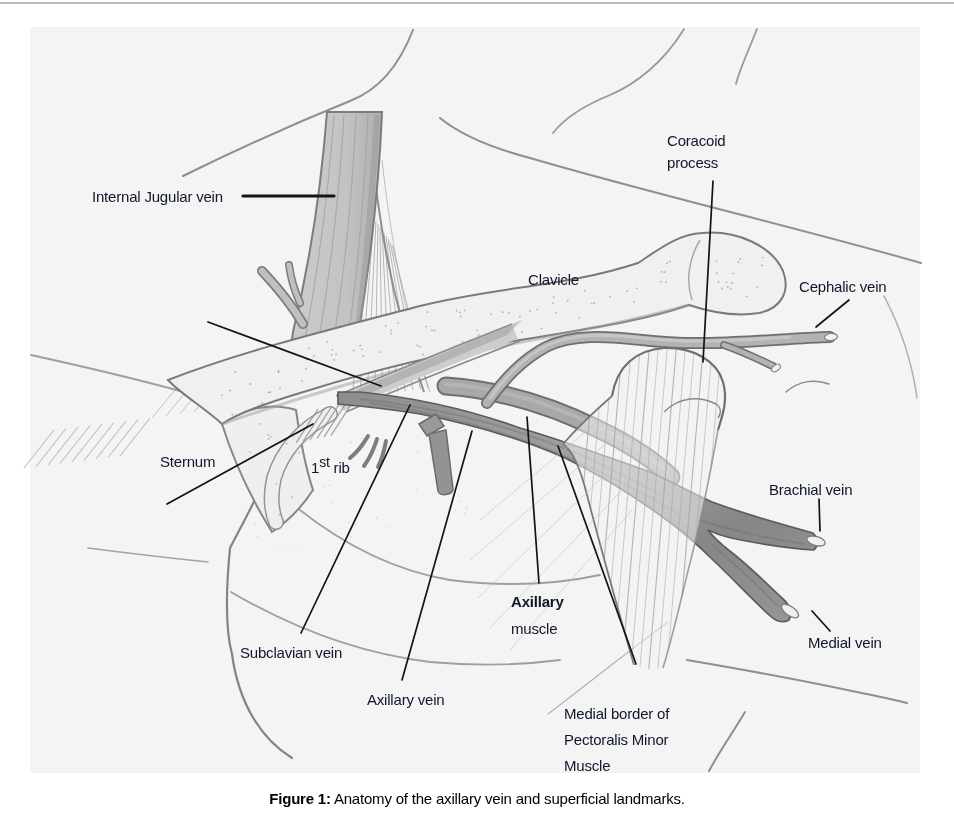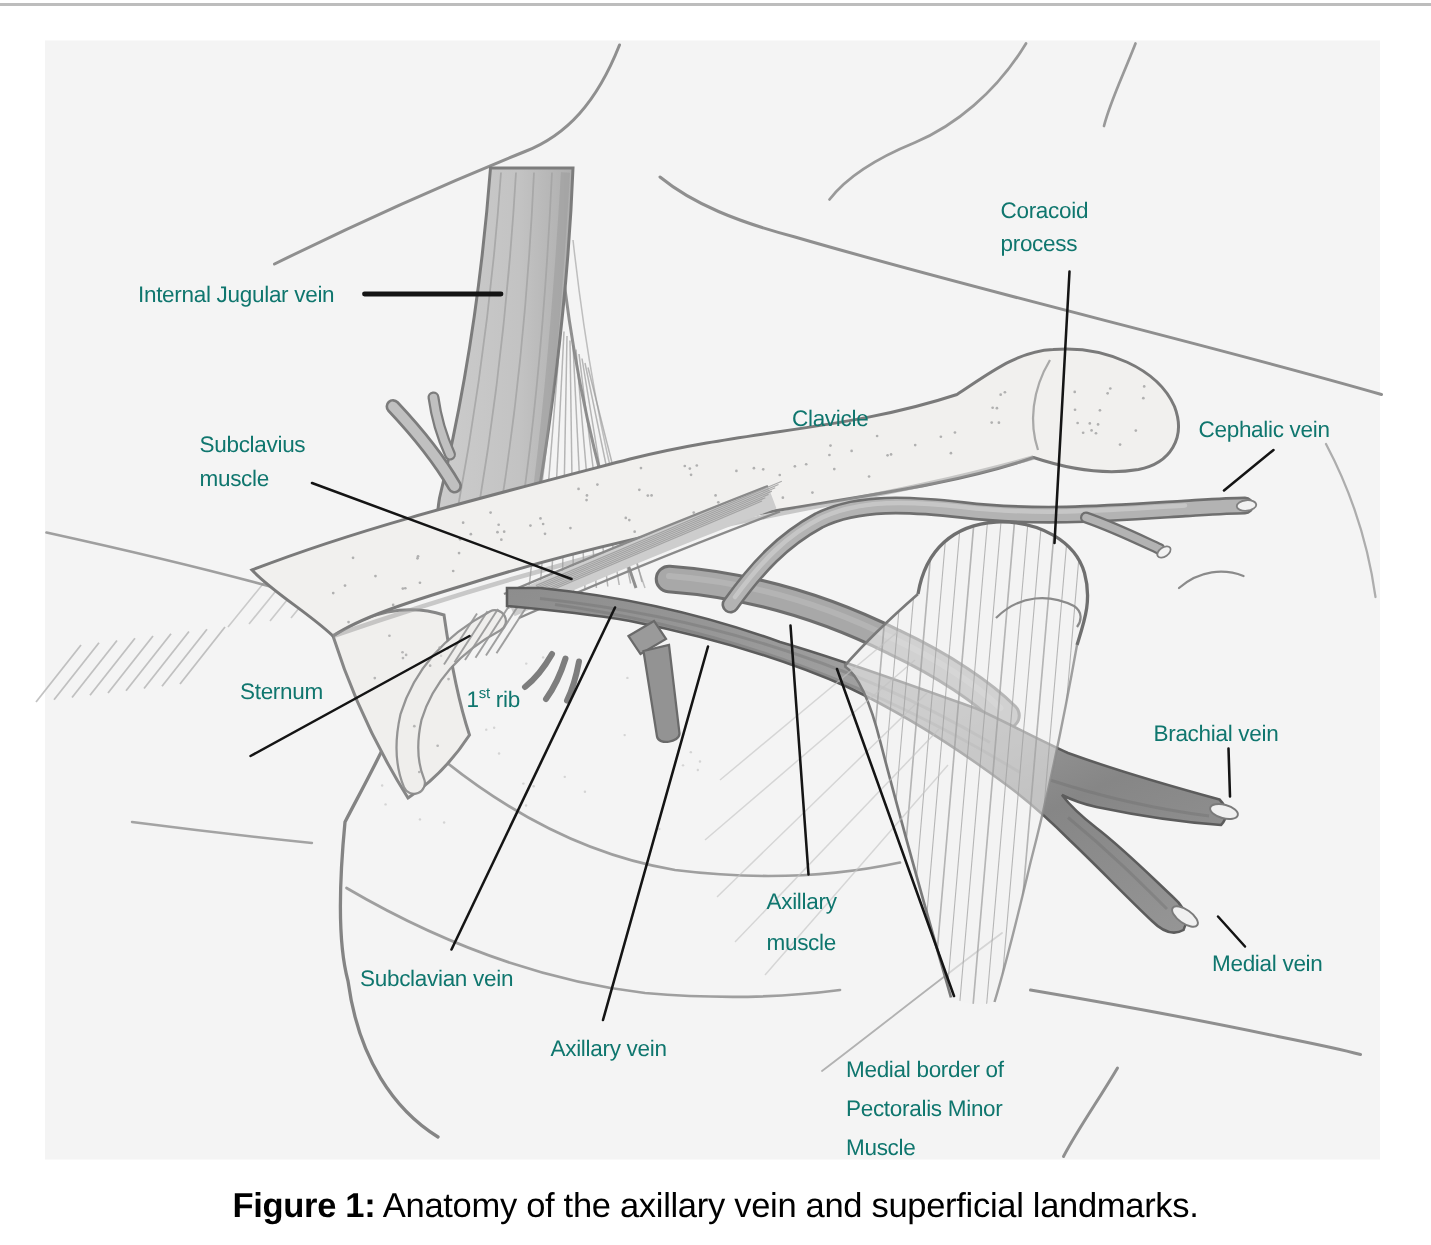--- a/index.html
+++ b/index.html
@@ -1,25 +1,25 @@
 <!DOCTYPE html>
 <html><head>
 <meta charset="utf-8">
 <style>
   html,body{margin:0;padding:0;background:#ffffff;}
   .stage{position:relative;width:954px;height:830px;background:#ffffff;overflow:hidden;
          font-family:"Liberation Sans","DejaVu Sans",sans-serif;}
   .top-rule{position:absolute;left:0;top:2px;width:954px;height:2px;background:#bdbdbd;}
   svg.fig{position:absolute;left:0;top:0;}
-  .lbl{position:absolute;font-size:15px;line-height:23px;color:#0f766e;white-space:nowrap;
+  .lbl{position:absolute;font-size:15px;line-height:23px;color:#0f172a;white-space:nowrap;
        letter-spacing:-0.2px;z-index:5;}
   .lbl div{height:23px;}
-  .lbl sup{font-size:10px;}
+  .lbl sup{font-size:14px;}
   .caption{position:absolute;left:0;top:790px;width:954px;text-align:center;
-           font-size:23px;color:#000;z-index:5;letter-spacing:-0.2px;}
+           font-size:15px;color:#000;z-index:5;letter-spacing:-0.2px;}
   .caption b{font-weight:bold;}
 </style>
 </head>
 <body>
 
 <div class="stage">
   <div class="top-rule"></div>
 
   <svg class="fig" width="954" height="830" viewBox="0 0 954 830">
     <defs>
@@ -366,24 +366,20 @@
       <line x1="539" y1="583" x2="527" y2="417"></line>
       <line x1="636" y1="664" x2="558" y2="446"></line>
       <line x1="819" y1="499" x2="820" y2="531"></line>
       <line x1="830" y1="631" x2="812" y2="611"></line>
     </g>
   </svg>
 
   <div class="lbl" style="left:92px;top:185px;">
     <div>Internal Jugular vein</div>
   </div>
-  <div class="lbl" style="left:133px;top:285px;">
-    <div>Subclavius</div>
-    <div>muscle</div>
-  </div>
   <div class="lbl" style="left:528px;top:268px;">
     <div>Clavicle</div>
   </div>
   <div class="lbl" style="left:667px;top:130px;line-height:22px;">
     <div style="height:22px;">Coracoid</div>
     <div style="height:22px;">process</div>
   </div>
   <div class="lbl" style="left:799px;top:275px;">
     <div>Cephalic vein</div>
   </div>
@@ -393,21 +389,21 @@
   <div class="lbl" style="left:311px;top:451px;">
     <div><span>1</span><sup>st</sup><span> rib</span></div>
   </div>
   <div class="lbl" style="left:240px;top:641px;">
     <div>Subclavian vein</div>
   </div>
   <div class="lbl" style="left:367px;top:688px;">
     <div>Axillary vein</div>
   </div>
   <div class="lbl" style="left:511px;top:588px;line-height:27px;">
-    <div style="height:27px;">Axillary</div>
+    <div style="height:27px;font-weight:bold;">Axillary</div>
     <div style="height:27px;">muscle</div>
   </div>
   <div class="lbl" style="left:541px;top:701px;line-height:26px;margin-left:23px;">
     <div style="height:26px;">Medial border of</div>
     <div style="height:26px;">Pectoralis Minor</div>
     <div style="height:26px;">Muscle</div>
   </div>
   <div class="lbl" style="left:769px;top:478px;">
     <div>Brachial vein</div>
   </div>

